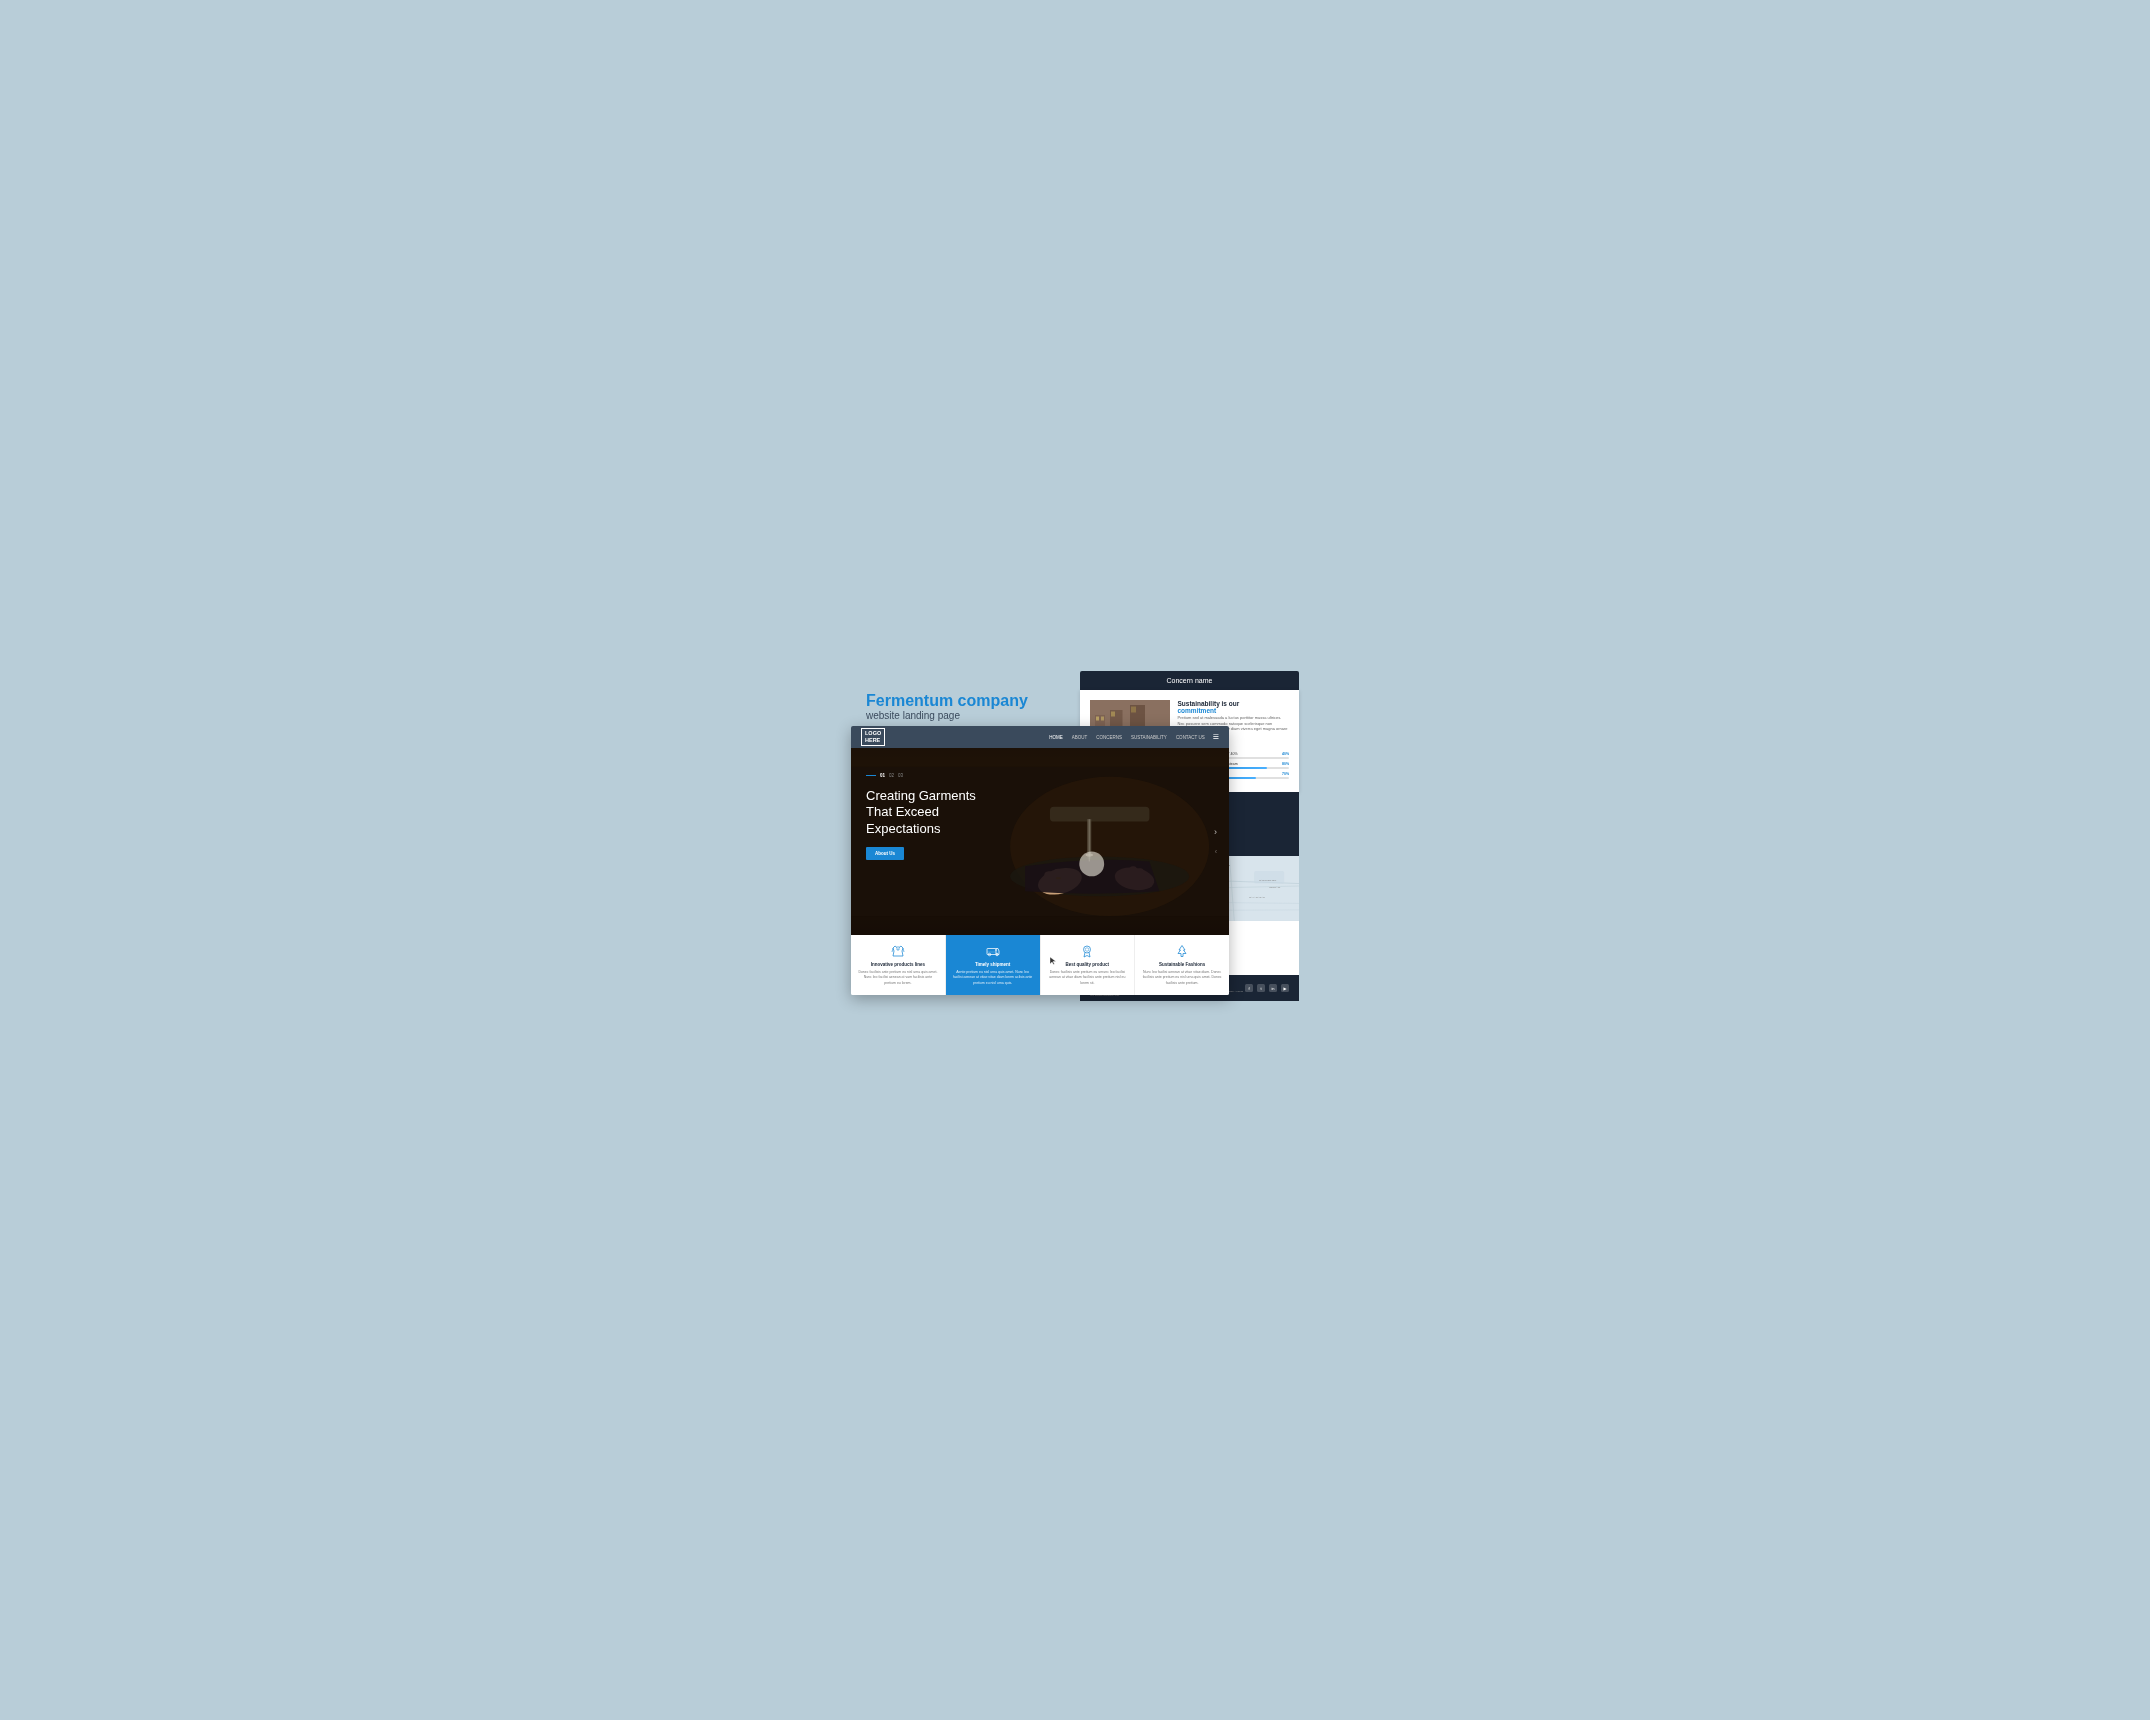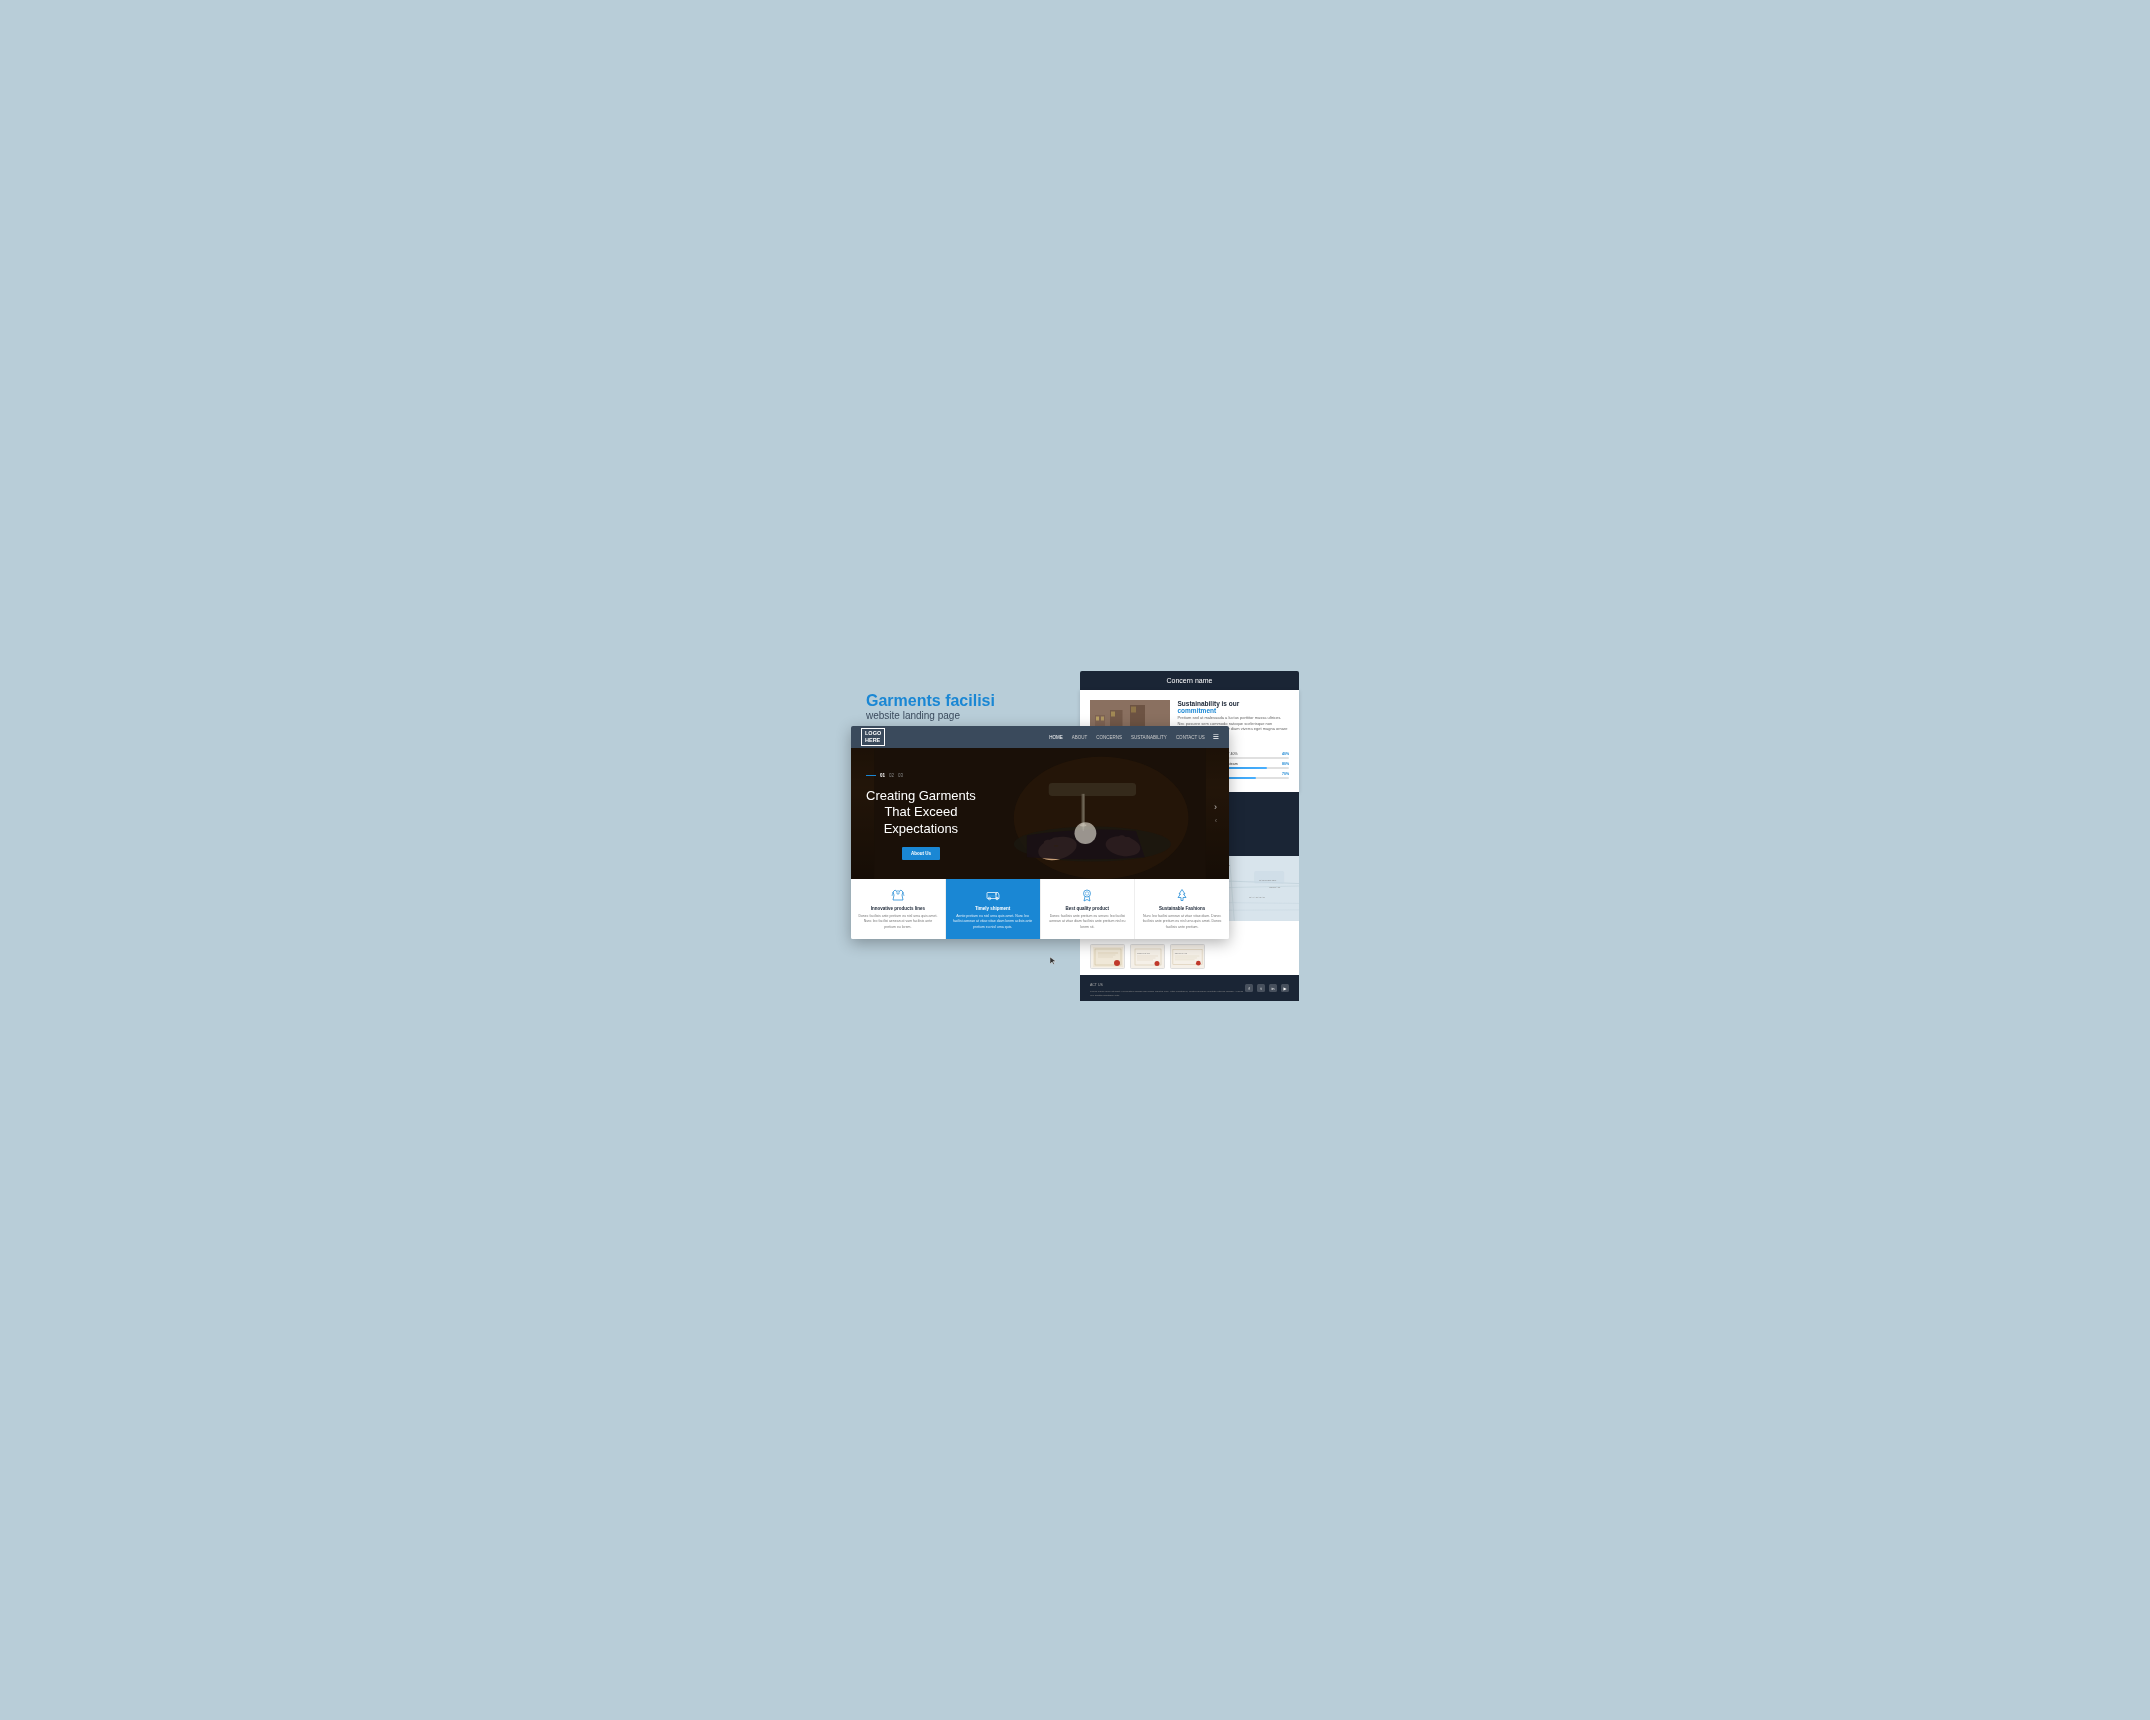--- a/index.html
+++ b/index.html
@@ -284,23 +284,22 @@
     }
     .site-nav-hamburger {
       margin-left: 8px;
       color: white;
       font-size: 7px;
     }
 
     
     .site-hero {
       position: relative;
-      height: 131px;
+      height: 187px;
       overflow: hidden;
-      text-align: center;
     }
     .hero-bg {
       width: 100%;
       height: 100%;
       background: linear-gradient(to bottom, #2a1a0a 0%, #3a2510 30%, #1a1008 100%);
       position: absolute;
       top: 0; left: 0;
     }
     .hero-overlay {
       position: absolute;
@@ -401,21 +400,21 @@
       width: 100%;
       height: 100%;
     }
   </style>
 </head>
 <body>
 
 <div class="outer-container">
 
   <div class="page-title-area">
-    <div class="page-title-main">Garments facilisi</div>
+    <div class="page-title-main">Fermentum company</div>
     <div class="page-title-sub">website landing page</div>
   </div>
 
   <div class="right-panels">
 
     <div class="top-nav-snippet">
       <span>Concern name</span>
     </div>
 
     <div class="sustainability-card">

